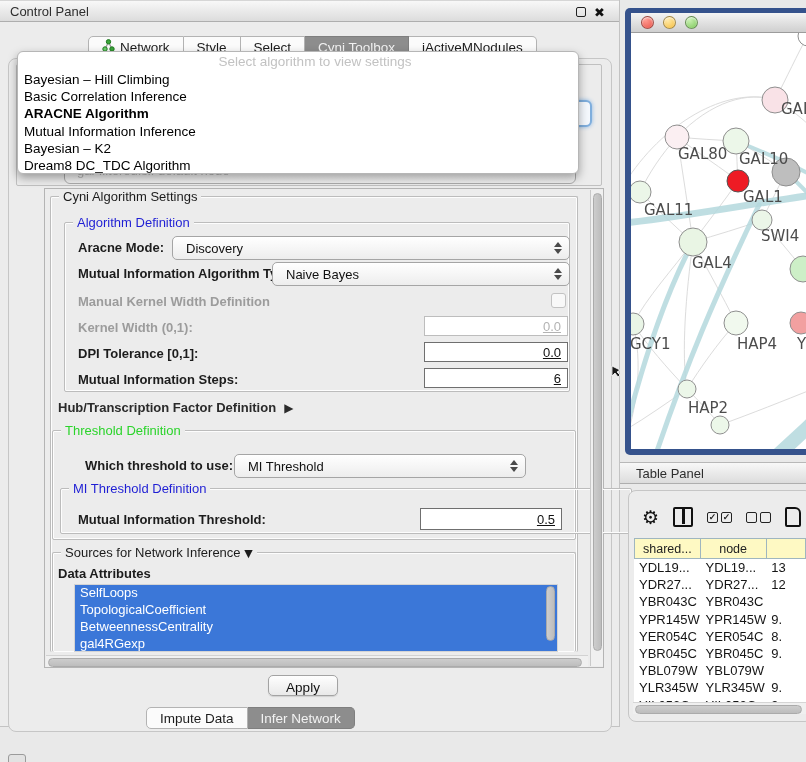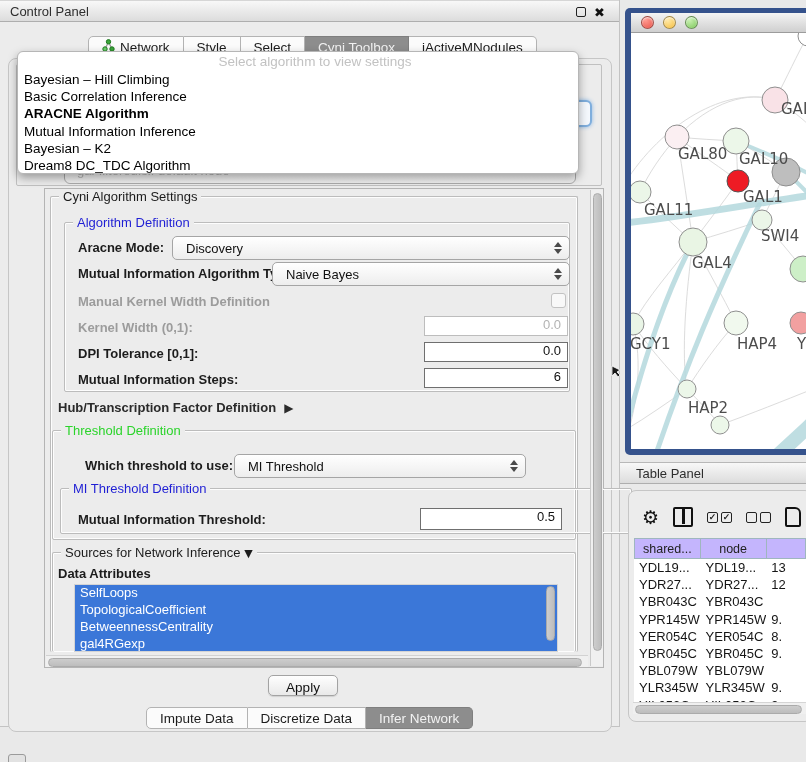--- a/index.html
+++ b/index.html
@@ -50,21 +50,21 @@
   .gtitle.green { color:#2bd42b; }
 
   .flabel { position:absolute; font-size:13px; font-weight:bold; color:#1c1c1c; white-space:nowrap; }
   .flabel.dis { color:#9c9c9c; }
 
   .combo { position:absolute; border:1px solid #a5a5a5; border-radius:5px; background:linear-gradient(#ffffff,#ededed); box-shadow:inset 0 1px 0 #fff; font-size:13px; color:#111; display:flex; align-items:center; padding-left:13px; }
   .stepper { position:absolute; right:7px; top:50%; transform:translateY(-50%); display:flex; flex-direction:column; gap:2px; }
   .stepper .up { width:0; height:0; border-left:4px solid transparent; border-right:4px solid transparent; border-bottom:5px solid #4a4a4a; }
   .stepper .dn { width:0; height:0; border-left:4px solid transparent; border-right:4px solid transparent; border-top:5px solid #4a4a4a; }
 
-  .tfield { position:absolute; background:#fff; border:1px solid #6f6f6f; font-size:13px; color:#111; text-align:right; padding-right:6px; display:flex; justify-content:flex-end; }
+  .tfield { position:absolute; background:#fff; border:1px solid #6f6f6f; font-size:13px; color:#111; text-align:right; padding-right:6px; display:flex; align-items:center; justify-content:flex-end;text-decoration:underline; }
   .tfield.dis { border:1px solid #bdbdbd; color:#b3b3b3; box-shadow:none; }
   .checkbox { position:absolute; width:15px; height:15px; border:1px solid #c2c2c2; border-radius:3px; background:#f8f8f8; }
 
   .twisty-row { position:absolute; font-size:13px; font-weight:bold; color:#2a2a2a; white-space:nowrap; }
   .twisty-row .arr { font-size:12px; margin-left:8px; font-family:"DejaVu Sans",sans-serif; }
 
   .attr-list { position:absolute; background:#737373; border:1px solid #d4d4d4; overflow:hidden; }
   .attr-item { height:16.9px; line-height:16.9px; background:#3b77d8; color:#fff; font-size:13px; padding-left:5px; }
   .list-vthumb { position:absolute; right:3px; top:2px; width:9px; height:55px; background:linear-gradient(90deg,#cdcdcd,#bdbdbd); border:1px solid #aaa; border-radius:5px; }
 
@@ -83,21 +83,21 @@
   .tp-toolbar { left:634px; top:500px; width:172px; height:34px; display:flex; align-items:center; gap:14px; padding-left:8px; }
   .gear { font-family:"DejaVu Sans",sans-serif; font-size:19px; color:#111; line-height:1; }
   .colicon { width:20px; height:20px; border:2.5px solid #111; border-radius:2px; position:relative; }
   .colicon::after { content:""; position:absolute; left:7px; top:0; width:2.5px; height:15px; background:#111; }
   .cbpair { display:flex; gap:3px; }
   .mini-cb { width:11px; height:11px; border:1.5px solid #222; border-radius:2px; font-size:9px; line-height:9px; text-align:center; color:#222; font-weight:bold; }
   .pageicon { width:16px; height:20px; border:2.5px solid #111; border-radius:2px 6px 2px 2px; }
 
   .table-wrap { left:634px; top:538px; width:172px; overflow:hidden; }
   .thead { display:flex; height:21px; }
-  .th { background:#c4b5fd; border:1px solid #9fb6bf; border-left:none; font-size:12.5px; color:#222; display:flex; align-items:center; justify-content:center; }
+  .th { background:#fef9c3; border:1px solid #9fb6bf; border-left:none; font-size:12.5px; color:#222; display:flex; align-items:center; justify-content:center; }
   .th:first-child { border-left:1px solid #9fb6bf; }
   .tbody { overflow:hidden; background:#fff; }
   .tr { display:flex; height:17.2px; }
   .td { font-size:13px; color:#151515; padding-left:5px; display:flex; align-items:center; white-space:nowrap; overflow:hidden; }
   .tp-hscroll { left:633px; top:702px; width:173px; height:12px; background:#f0f0f0; border-top:1px solid #d5d5d5; }
   .tp-hthumb { position:absolute; left:2px; top:1.5px; width:167px; height:9px; background:linear-gradient(#cdcdcd,#bdbdbd); border:1px solid #ababab; border-radius:5px; }
 
   .corner-btn { left:8px; top:754px; width:18px; height:12px; background:#e2e2e2; border:1.5px solid #9a9a9a; border-radius:3px; }
   .tick { left:10px; top:0; width:2px; height:7px; background:#ababab; }
   .cursor-arrow { left:610px; top:365px; z-index:99; }
@@ -253,23 +253,20 @@
     </div>
   <div class="abs list-vthumb" style="left:546px; top:586px;"></div>
 
   <div class="pushbtn" style="left:268px; top:675px; width:70px; height:21px;">
     <span>Apply</span>
   </div>
 
   <div class="abs seg" style="left:146px; top:707px;">
       <div class="tab">
         <span>Impute Data</span>
-      </div>
-      <div class="tab">
-        <span>Discretize Data</span>
       </div>
       <div class="tab sel">
         <span>Infer Network</span>
       </div>
     </div>
 
   <div class="abs net-win">
     <div class="net-title">
       <span class="light" style="background:radial-gradient(circle at 35% 30%, #ff9a90, #e8544a);"></span>
       <span class="light" style="background:radial-gradient(circle at 35% 30%, #ffe9a8, #f5bd3c);"></span>

